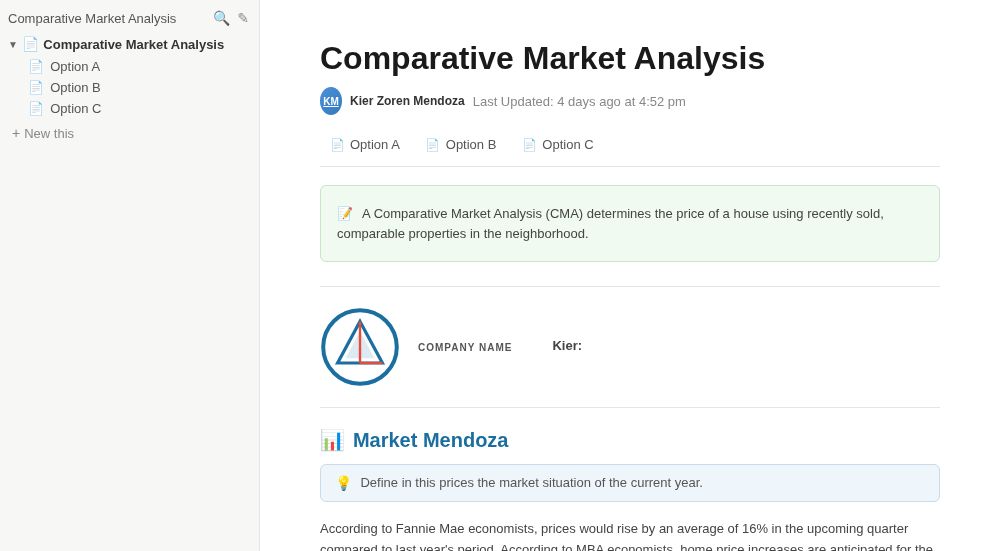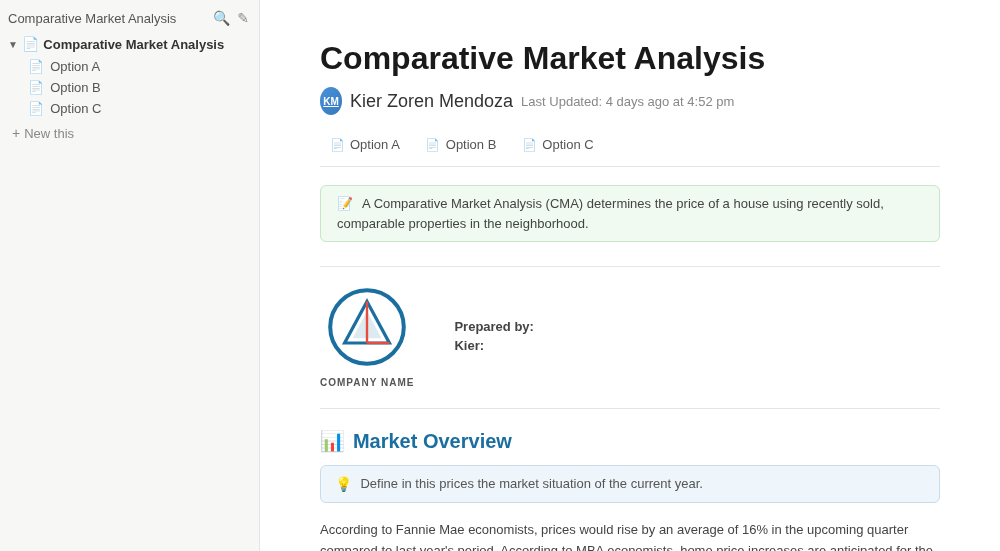--- a/index.html
+++ b/index.html
@@ -110,22 +110,22 @@
       background: linear-gradient(135deg, #4a90d9, #357abd);
       display: flex;
       align-items: center;
       justify-content: center;
       color: #fff;
       font-size: 10px;
       font-weight: 700;
       text-decoration: underline;
     }
     #author-name {
-      font-size: 18px;
-      font-weight: 400;
+      font-size: 12px;
+      font-weight: 700;
       color: #333;
     }
     #last-updated {
       font-size: 13px;
       color: #888;
     }
 
     
     #tabs {
       display: flex;
@@ -148,21 +148,21 @@
     .tab-item .tab-doc-icon {
       color: #aaa;
       font-size: 12px;
     }
 
     
     .info-box {
       background: #f0faf0;
       border: 1px solid #c8e6c8;
       border-radius: 6px;
-      padding: 8px 16px;
+      padding: 18px 16px;
       margin-bottom: 24px;
       font-size: 13px;
       color: #444;
       line-height: 1.5;
     }
     .info-box-icon {
       margin-right: 6px;
     }
 
     
@@ -174,23 +174,22 @@
 
     
     #company-block {
       display: flex;
       align-items: center;
       gap: 40px;
       margin: 20px 0;
     }
     #company-logo-area {
       display: flex;
-      flex-direction: column;
-      align-items: center;
-      gap: 10px;
+      align-items: center;
+      gap: 18px;
     }
     .logo-svg-container {
       width: 80px;
       height: 80px;
     }
     #company-logo-label {
       font-size: 10px;
       letter-spacing: 1px;
       color: #555;
       font-weight: 600;
@@ -323,34 +322,31 @@
           <circle cx="50" cy="50" r="46" fill="none" stroke="#1a6fa0" stroke-width="5"></circle>
           <polygon points="50,18 78,70 22,70" fill="none" stroke="#1a6fa0" stroke-width="4"></polygon>
           <polygon points="50,30 68,64 32,64" fill="#1a6fa0" opacity="0.15"></polygon>
           <line x1="50" y1="18" x2="50" y2="70" stroke="#e74c3c" stroke-width="3"></line>
           <line x1="50" y1="70" x2="78" y2="70" stroke="#e74c3c" stroke-width="3"></line>
         </svg>
       </div>
       <span id="company-logo-label">COMPANY NAME</span>
     </div>
     <div id="company-name-block">
-      <div id="prepared-by-line">
-        <span>Prepared by:</span>
-      </div>
       <div id="date-line">
         <span>Kier:</span>
       </div>
     </div>
   </div>
 
   <hr class="divider">
 
   <div id="market-overview-title">
     <span>📊</span>
-    <span>Market Overview</span>
+    <span>Market Mendoza</span>
   </div>
 
   <div class="callout-box">
     <span class="callout-icon">💡</span>
     <span>Define in this prices the market situation of the current year.</span>
   </div>
 
   <div id="market-body-text">According to Fannie Mae economists, prices would rise by an average of 16% in the upcoming quarter compared to last year's period. According to MBA economists, home price increases are anticipated for the near future. According to their predictions, prices will rise annually by 9.8% in 2022 compared to 2021 and 2.8% in 2023.</div>
 
 </div>

